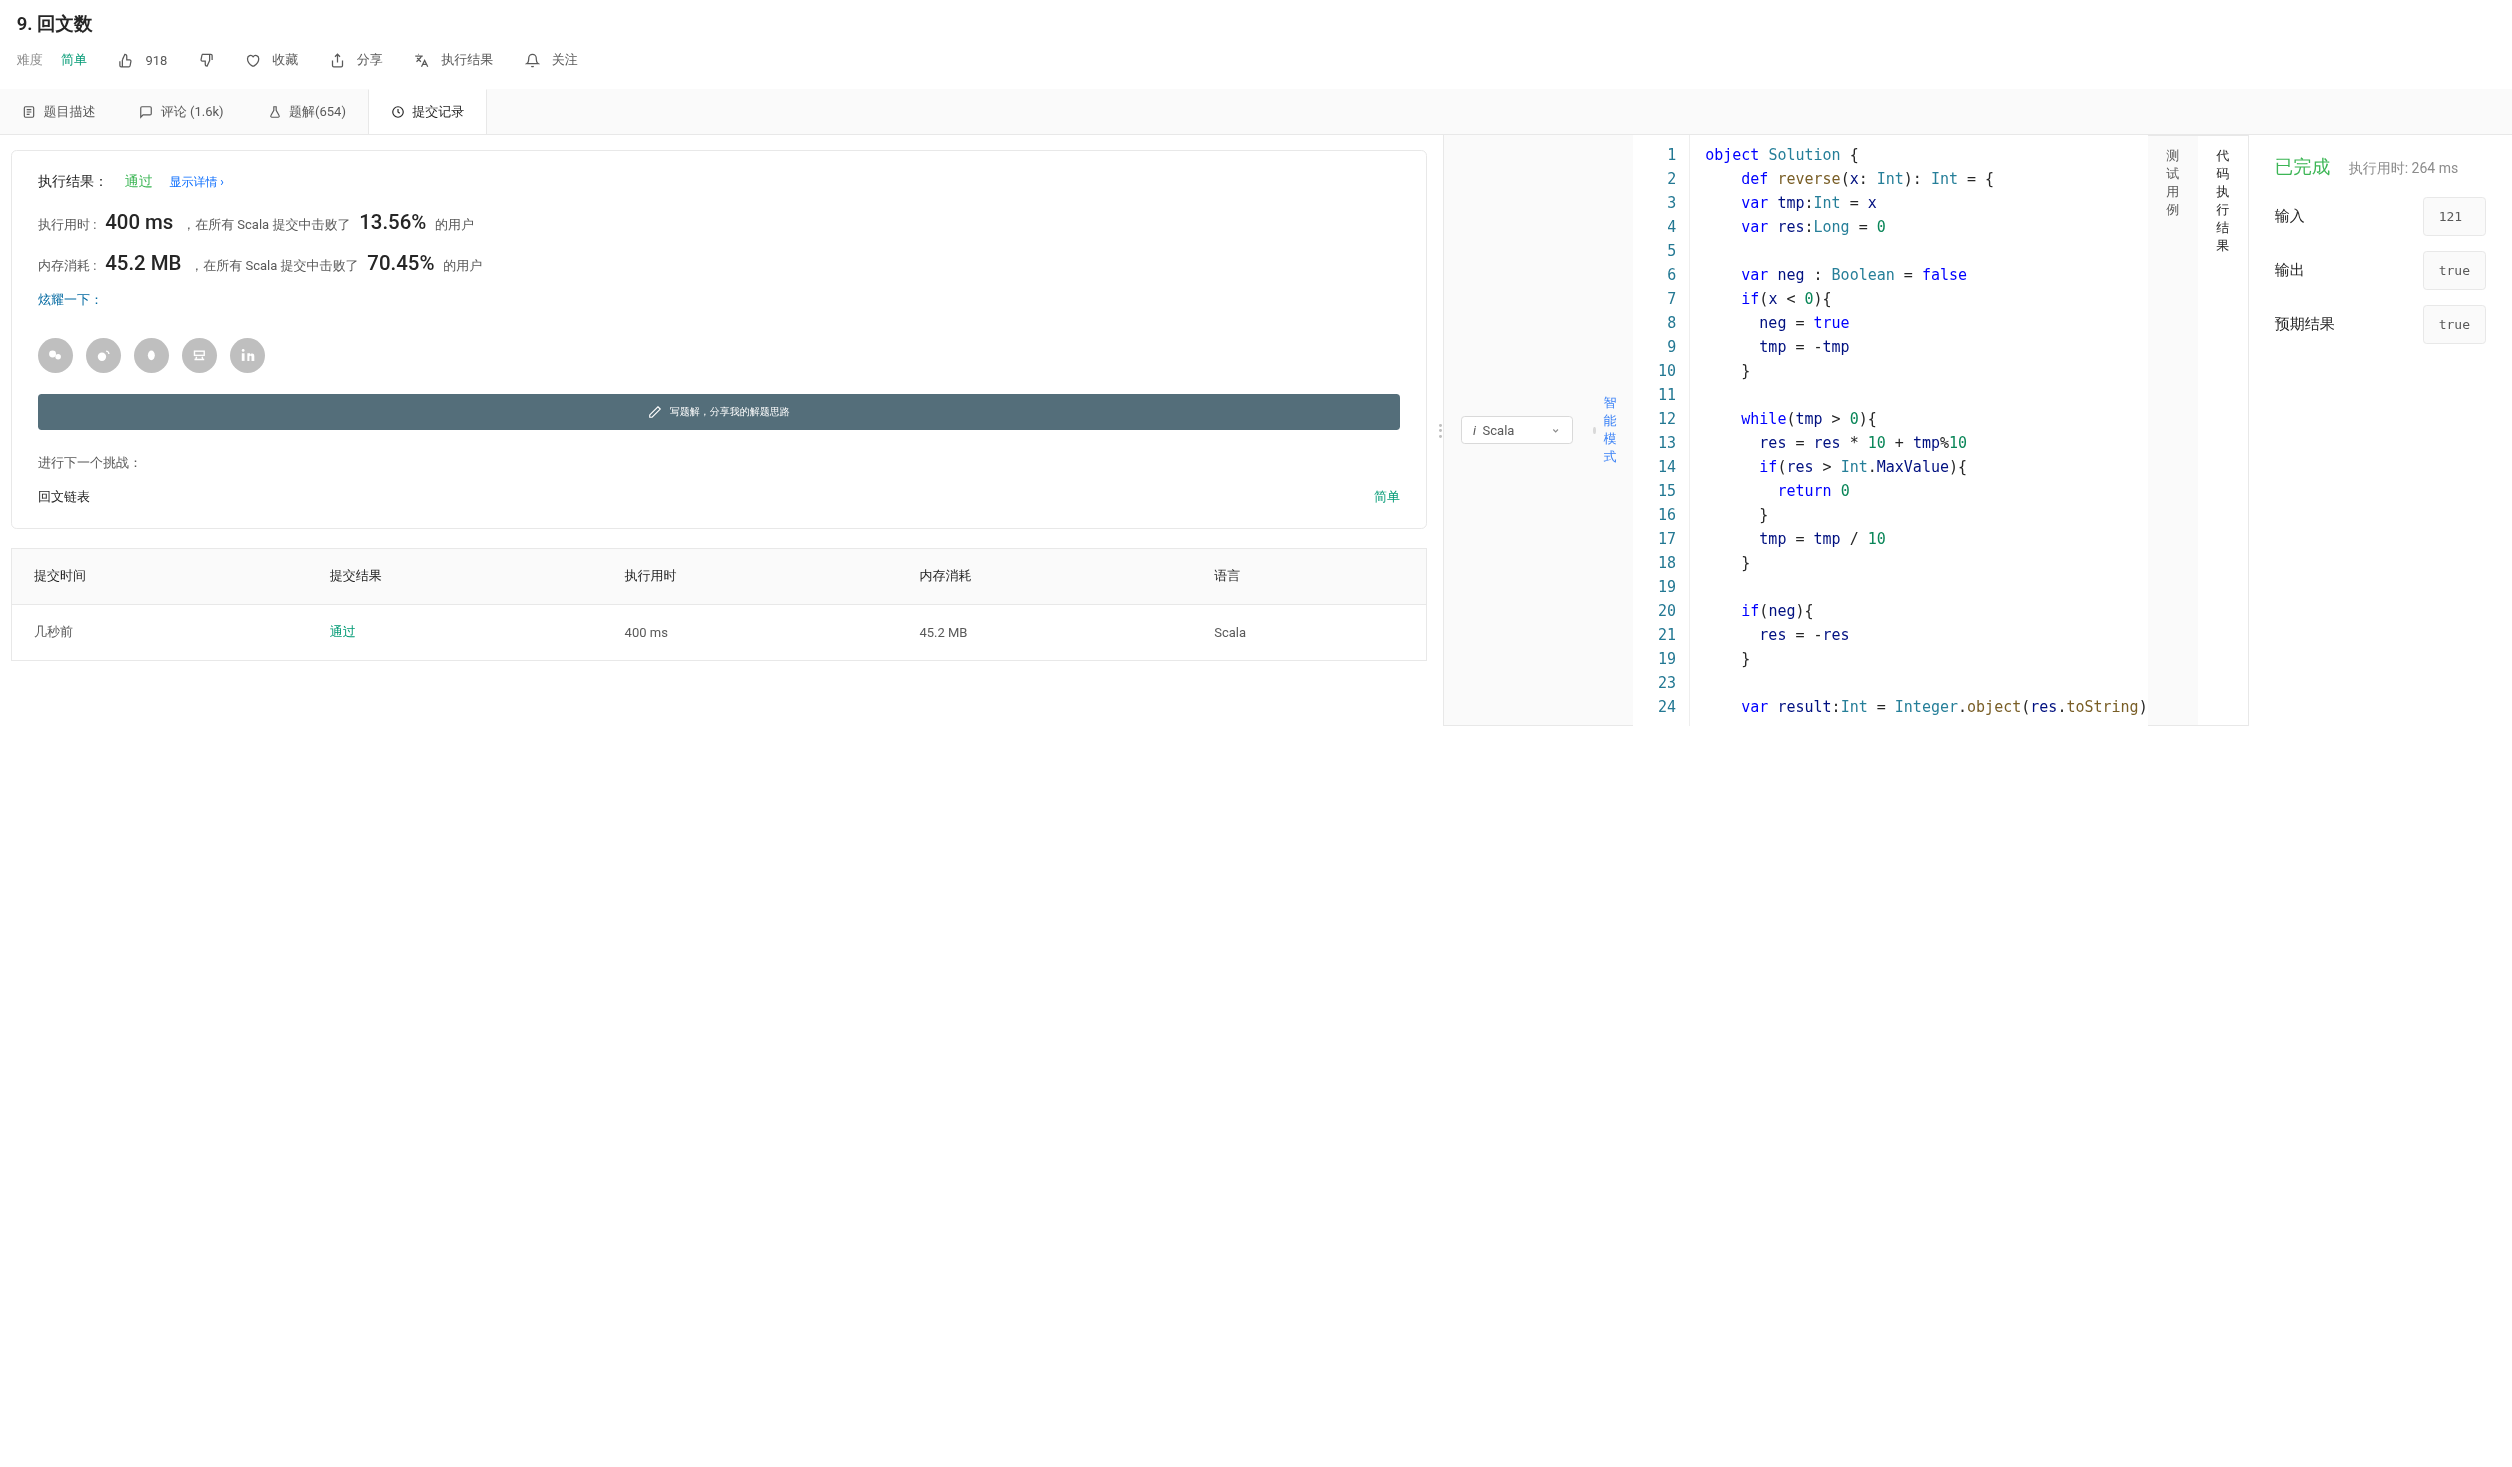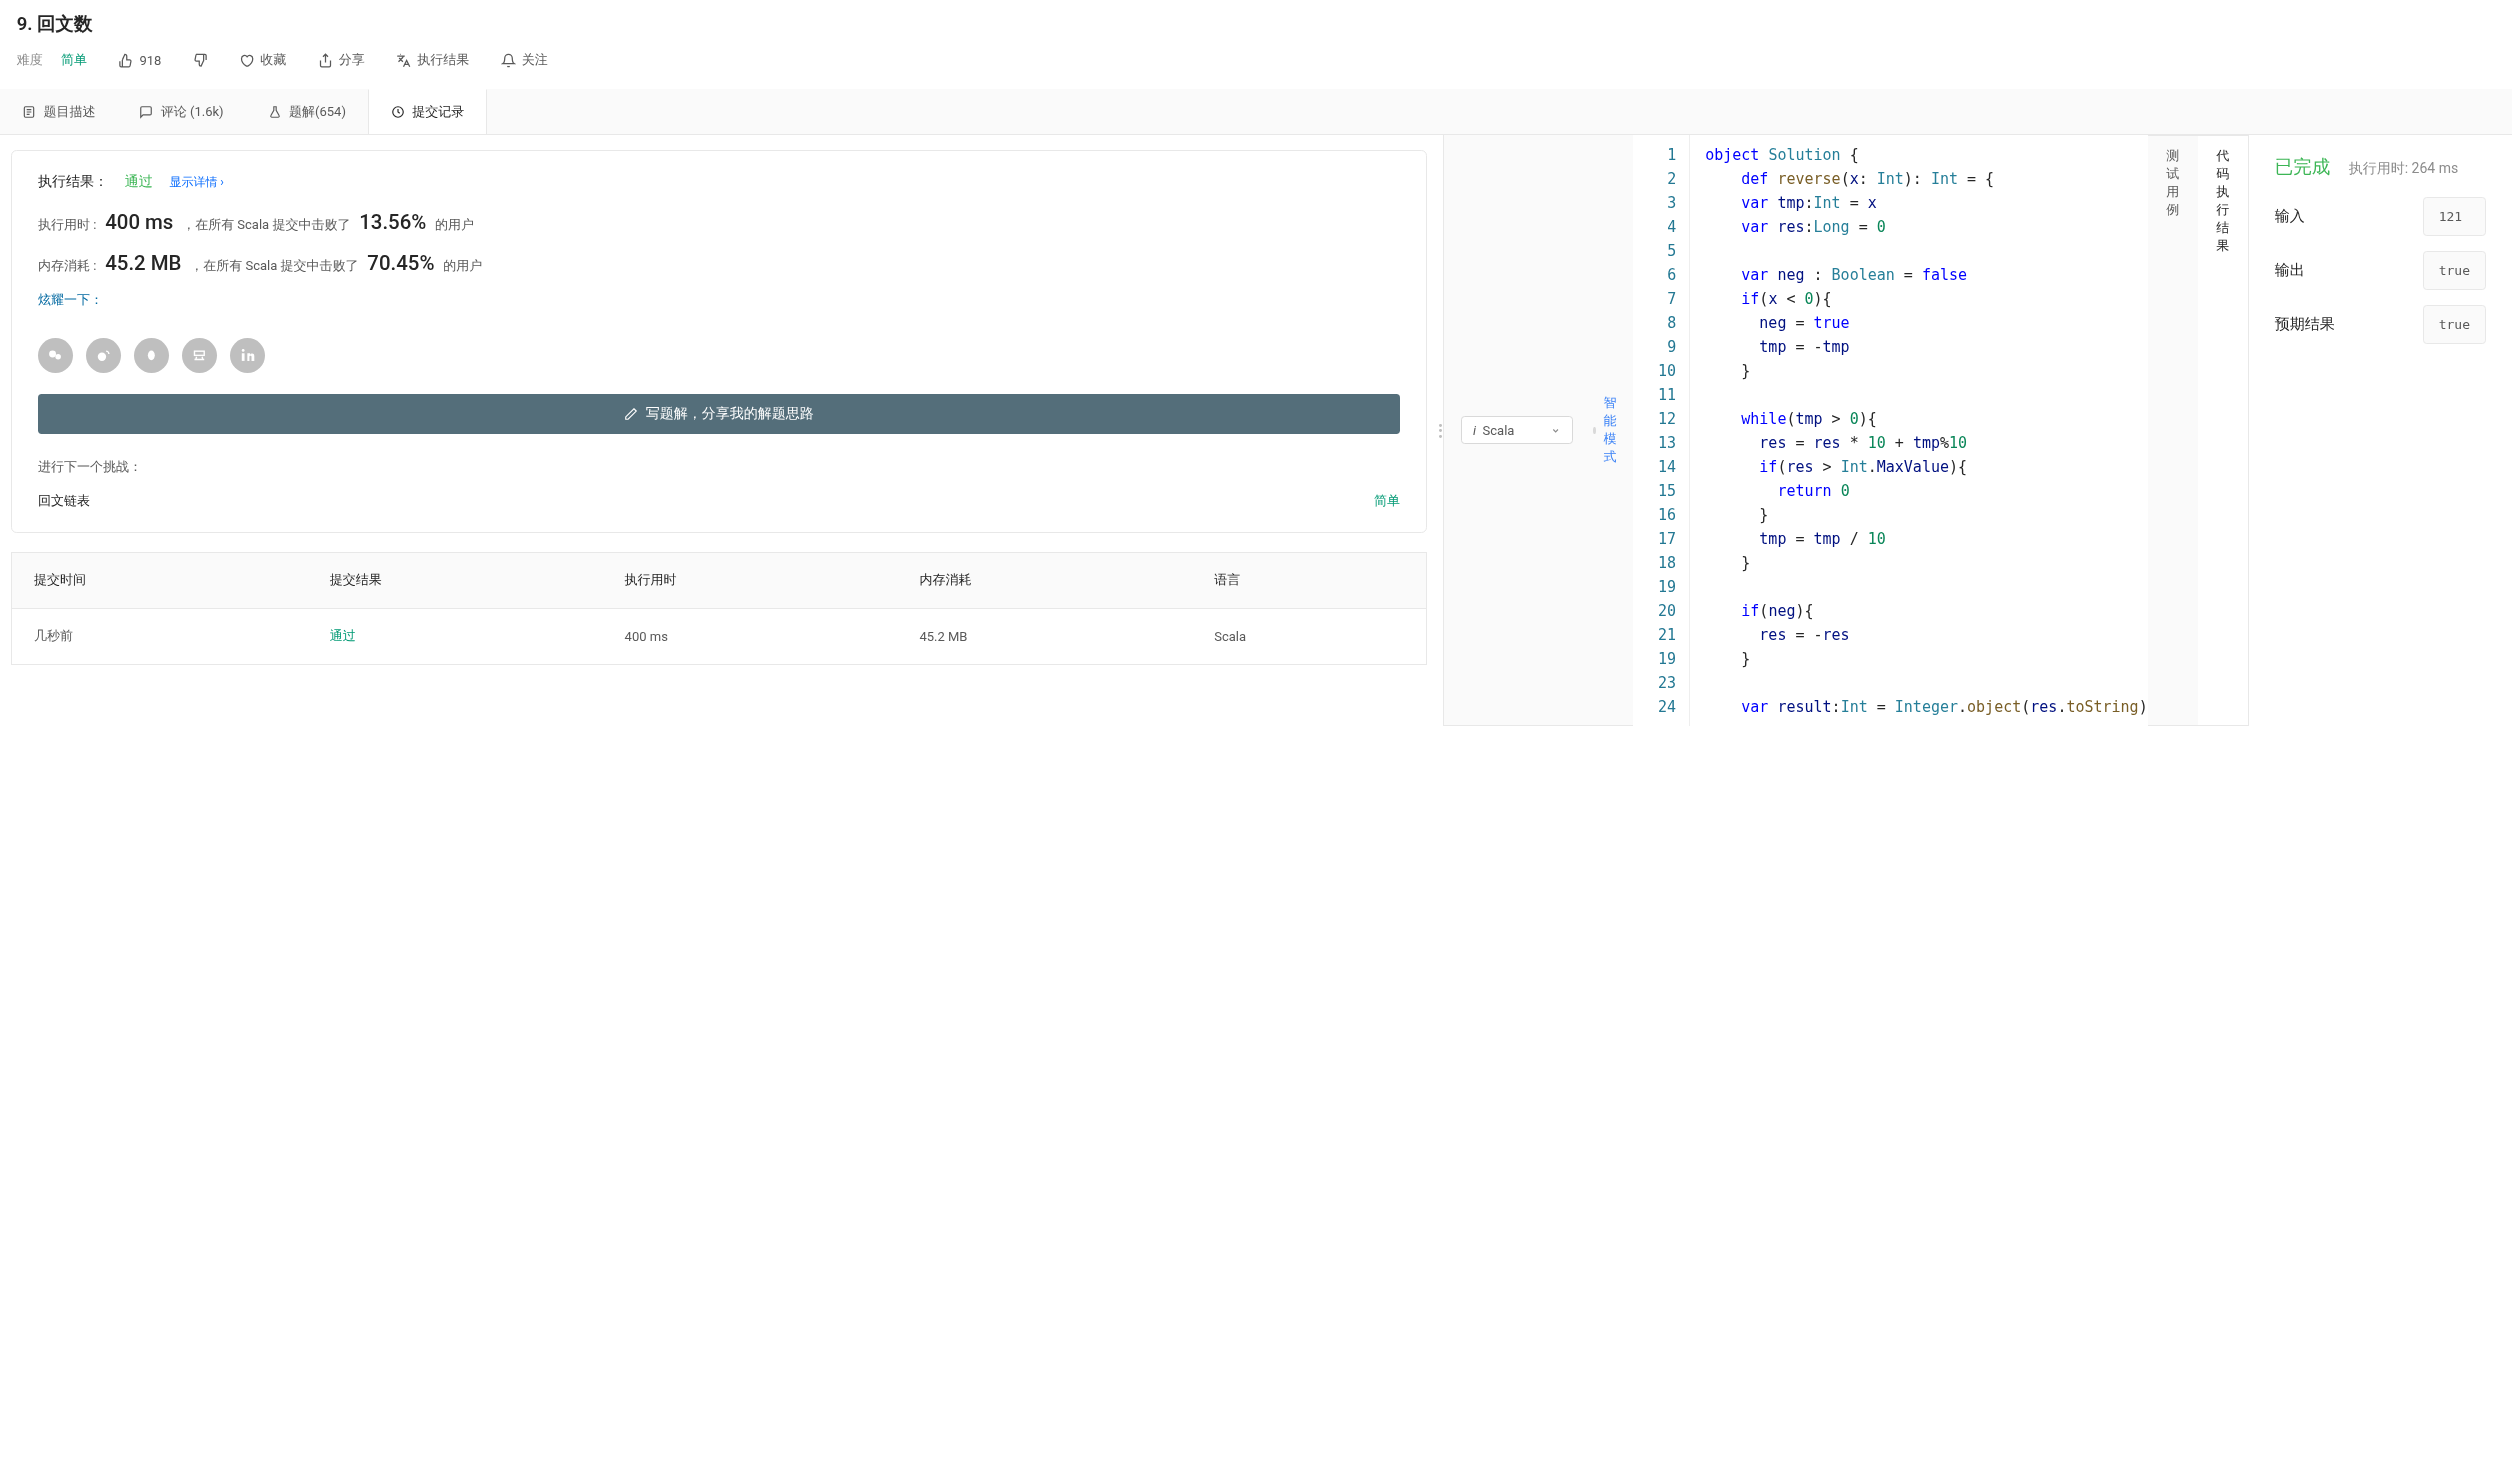--- a/index.html
+++ b/index.html
@@ -9,21 +9,21 @@
   color: #262626;
   background: #fff;
   width: 2512px;
 }
 .page { display: flex; flex-direction: column; }
 
 
 .header { padding: 11px 16.7px 3.7px 16.7px; }
 .title { font-size: 18.5px; font-weight: 600; color: #262626; margin-bottom: 15px; }
 .meta-row { display: flex; align-items: center; gap: 31.5px; color: #595959; font-size: 13px; }
-.meta-item { display: inline-flex; align-items: center; gap: 6px; cursor: pointer; }
+.meta-item { display: inline-flex; align-items: center; gap: 12px; cursor: pointer; }
 .meta-item .icon { display: inline-flex; }
 .difficulty-label { color: #8c8c8c; }
 .difficulty-value { color: #009a74; margin-left: 15px; }
 
 
 .tab-bar { display: flex; border-bottom: 0.9px solid #e8e8e8; margin-top: 16.7px; background: #fafafa; }
 .tab { padding: 13px 22px; display: inline-flex; align-items: center; gap: 7.4px; cursor: pointer; color: #595959; background: #fafafa; }
 .tab.active { background: #fff; border-left: 0.9px solid #e8e8e8; border-right: 0.9px solid #e8e8e8; border-top: 1.9px solid #fff; color: #262626; font-weight: 500; }
 
 
@@ -38,21 +38,21 @@
 .result-pass { color: #3cb655; font-weight: 500; }
 .result-detail { color: #0d6efd; font-size: 12px; cursor: pointer; }
 .stat-line { color: #595959; font-size: 13px; margin-bottom: 16.7px; }
 .stat-big { font-size: 20.4px; font-weight: 500; color: #262626; margin: 0 5.6px; }
 .share-label { color: #0369a1; margin-bottom: 29px; }
 .share-icons { display: flex; gap: 13px; margin-bottom: 20.4px; }
 .share-circle { width: 35px; height: 35px; border-radius: 50%; background: #bfbfbf; display: inline-flex; align-items: center; justify-content: center; cursor: pointer; color: #fff; }
 
 .write-solution-btn {
   width: 100%; background: #546e7a; color: #fff; border: none; border-radius: 3.7px;
-  padding: 11px 0; font-size: 14px; cursor: pointer; display: flex; align-items: center; justify-content: center; gap: 7.4px;
+  padding: 11px 0; font-size: 10px; cursor: pointer; display: flex; align-items: center; justify-content: center; gap: 7.4px;
   margin-bottom: 24px;
 }
 .next-challenge-label { color: #595959; margin-bottom: 16.7px; }
 .next-challenge-row { display: flex; justify-content: space-between; align-items: center; }
 .next-challenge-link { color: #262626; cursor: pointer; }
 .next-challenge-diff { color: #009a74; }
 
 
 .subs-table { width: 100%; border: 0.9px solid #e8e8e8; border-collapse: collapse; }
 .subs-table th, .subs-table td { text-align: left; padding: 18.5px 22px; border-bottom: 0.9px solid #e8e8e8; font-weight: 400; color: #595959; }

